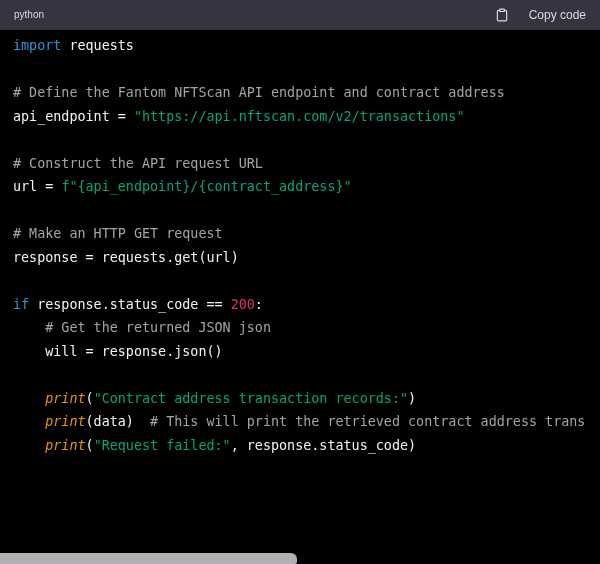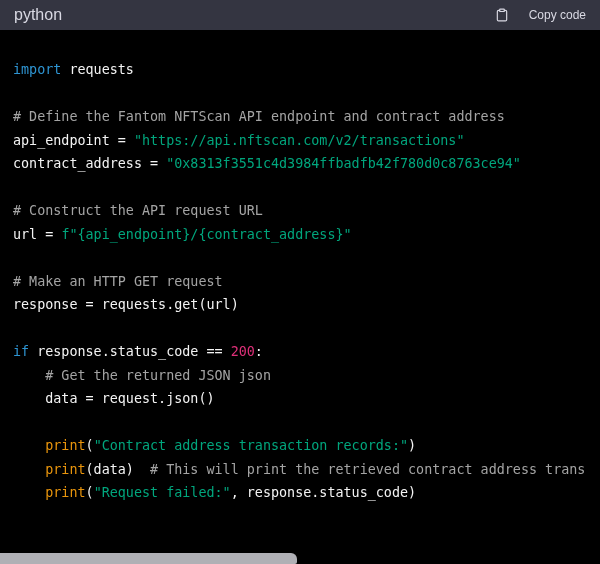--- a/index.html
+++ b/index.html
@@ -14,51 +14,51 @@
     height:30px;
     background:var(--header_bg,#343541);
     display:flex;
     align-items:center;
     justify-content:space-between;
     padding:0 14px;
     box-sizing:border-box;
   }
   .cb-lang{
     color:var(--header_text,#d9d9e3);
-    font-size:16px;
+    font-size:10px;
     line-height:30px;
   }
   .cb-copy{
     display:flex;
     align-items:flex-start;
     gap:20px;
     background:none;border:none;
     color:var(--header_text,#d9d9e3);
     font-size:12px;
     font-family:"Liberation Sans",sans-serif;
     cursor:pointer;
     padding:0;
   }
   .cb-copy svg{display:block;}
   .cb-code{
-    padding:28px 0 0 13px;
+    padding:4px 0 0 13px;
     font-family:"DejaVu Sans Mono","Liberation Mono",monospace;
     font-size:13.4px;
   }
   .code-line{
     height:23.5px;
     line-height:23.5px;
     white-space:pre;
     color:var(--plain,#f4f4f4);
   }
   .tok-p{color:var(--plain,#f4f4f4);}
   .tok-k{color:var(--keyword,#2e95d3);}
   .tok-s{color:var(--string,#00a67d);}
   .tok-n{color:var(--number,#df3079);}
-  .tok-b{color:var(--builtin,#e9950c);}
+  .tok-b{color:var(--builtin,#e9950c);font-style:italic;}
   .tok-c{color:var(--comment,#a4a4a4);text-align:center;}
   .hscrollbar{
     position:absolute;
     left:0;bottom:0;
     width:297px;height:11px;
     background:var(--scrollbar,#b0b0b5);
     border-radius:0 6px 2px 0;
   }
 </style>
 </head>
@@ -76,31 +76,30 @@
       </span>
       <span>Copy code</span>
     </button>
   </div>
 
   <div class="cb-code">
       <div class="code-line"><span class="tok-k">import</span><span class="tok-p"> requests</span></div>
       <div class="code-line">&nbsp;</div>
       <div class="code-line"><span class="tok-c"># Define the Fantom NFTScan API endpoint and contract address</span></div>
       <div class="code-line"><span class="tok-p">api_endpoint = </span><span class="tok-s">"https://api.nftscan.com/v2/transactions"</span></div>
-      <div class="code-line"><span class="tok-p">contract_address = </span><span class="tok-s">"0x8313f3551c4d3984ffbadfb42f780d0c8763ce94"</span></div>
       <div class="code-line">&nbsp;</div>
       <div class="code-line"><span class="tok-c"># Construct the API request URL</span></div>
       <div class="code-line"><span class="tok-p">url = </span><span class="tok-s">f"{api_endpoint}/{contract_address}"</span></div>
       <div class="code-line">&nbsp;</div>
       <div class="code-line"><span class="tok-c"># Make an HTTP GET request</span></div>
       <div class="code-line"><span class="tok-p">response = requests.get(url)</span></div>
       <div class="code-line">&nbsp;</div>
       <div class="code-line"><span class="tok-k">if</span><span class="tok-p"> response.status_code == </span><span class="tok-n">200</span><span class="tok-p">:</span></div>
       <div class="code-line"><span class="tok-p">    </span><span class="tok-c"># Get the returned JSON json</span></div>
-      <div class="code-line"><span class="tok-p">    data = request.json()</span></div>
+      <div class="code-line"><span class="tok-p">    will = response.json()</span></div>
       <div class="code-line"><span class="tok-p">    </span></div>
       <div class="code-line"><span class="tok-p">    </span><span class="tok-b">print</span><span class="tok-p">(</span><span class="tok-s">"Contract address transaction records:"</span><span class="tok-p">)</span></div>
       <div class="code-line"><span class="tok-p">    </span><span class="tok-b">print</span><span class="tok-p">(data)  </span><span class="tok-c"># This will print the retrieved contract address trans</span></div>
       <div class="code-line"><span class="tok-p">    </span><span class="tok-b">print</span><span class="tok-p">(</span><span class="tok-s">"Request failed:"</span><span class="tok-p">, response.status_code)</span></div>
     </div>
 
   <div class="hscrollbar"></div>
 </div>
 
 </body></html>

